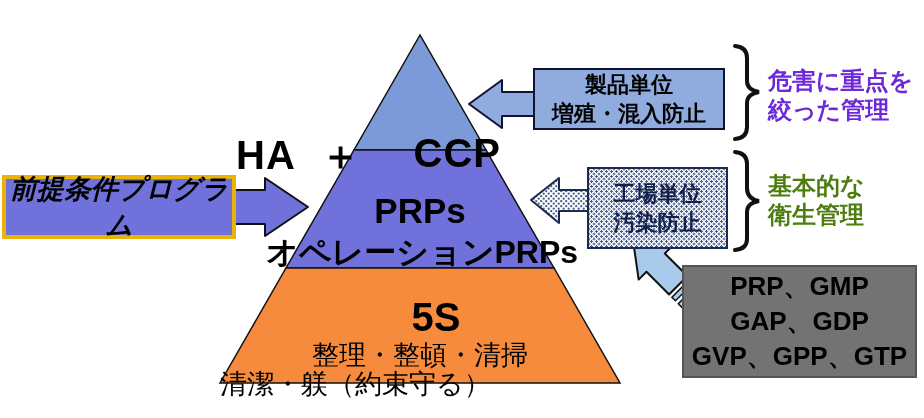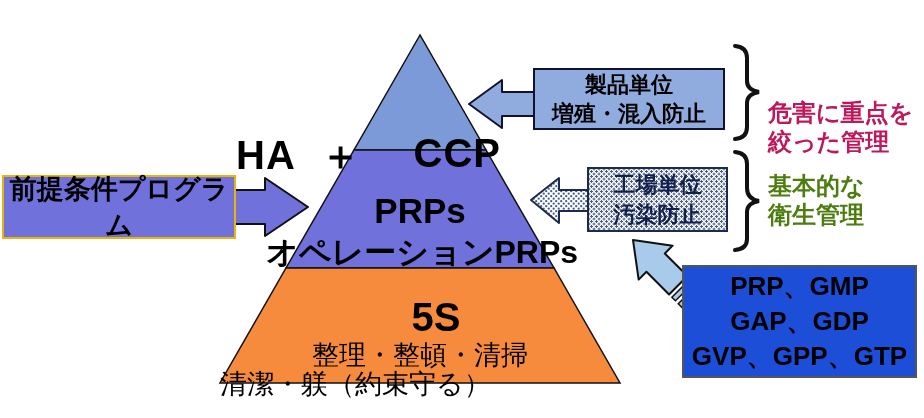--- a/index.html
+++ b/index.html
@@ -9,31 +9,31 @@
   .txt{position:absolute;white-space:nowrap;margin-top:24px;}
   .ha{left:236px;top:104px;font-size:40px;font-weight:bold;word-spacing:14px;letter-spacing:1px;}
   .ccp{left:369px;top:107px;width:132px;text-align:right;font-size:40px;font-weight:bold;letter-spacing:1px;}
   .prps1{left:286px;top:167px;width:268px;text-align:center;font-size:35px;font-weight:600;}
   .prps2{left:266px;top:207px;width:308px;text-align:left;font-size:32px;font-weight:600;}
   .s5{left:236px;top:271px;width:400px;text-align:center;font-size:40px;font-weight:bold;}
   .s5a{left:220px;top:313px;width:400px;text-align:center;font-size:27px;font-weight:normal;}
   .s5b{left:220px;top:342px;width:400px;font-size:27px;font-weight:normal;}
   .box{position:absolute;display:flex;flex-direction:column;align-items:center;justify-content:center;
        text-align:center;font-weight:bold;box-sizing:border-box;}
-  .left-box{left:2px;top:175px;width:234px;height:64px;border:2px solid #eab308;font-size:27px;}
+  .left-box{left:2px;top:175px;width:234px;height:64px;border:4px solid #eab308;font-size:27px;font-style:italic;}
   .product-box{left:533px;top:68px;width:192px;height:62px;border:2px solid #111133;font-size:22px;line-height:1.32;}
-  .factory-box{left:587px;top:167px;width:141px;height:65px;border:2px solid #1B2B50;font-size:22px;line-height:1.32;
+  .factory-box{left:587px;top:167px;width:141px;height:82px;border:2px solid #1B2B50;font-size:22px;line-height:1.32;
        color:#10204a;
        background-color:#ffffff;
        background-image:radial-gradient(circle,#4A5C8C 1.1px,transparent 1.25px),
                         radial-gradient(circle,#4A5C8C 1.1px,transparent 1.25px);
        background-size:5px 5px,5px 5px;background-position:0 0,2.5px 2.5px;align-items:center;}
   .prp-box{left:682px;top:265px;width:235px;height:113px;border:2px solid #555;font-size:26px;line-height:1.35;}
   .note{position:absolute;font-size:24px;font-weight:bold;line-height:1.22;}
-  .hazard{left:768px;top:66px;color:#be185d;margin-top:32px;}
+  .hazard{left:768px;top:66px;color:#6d28d9;}
   .basic{left:768px;top:171px;color:#4d7c0f;}
 </style>
 </head>
 <body>
 
 <div id="stage">
 
   <svg id="shapes" width="924" height="418" viewBox="0 0 924 418">
     <defs>
       <pattern id="dots" width="5" height="5" patternUnits="userSpaceOnUse">
@@ -78,21 +78,21 @@
   <div class="box product-box" style="background-color: rgb(144, 171, 222);">
     <div>製品単位</div>
     <div>増殖・混入防止</div>
   </div>
 
   <div class="box factory-box">
     <div>工場単位</div>
     <div>汚染防止</div>
   </div>
 
-  <div class="box prp-box" style="background-color: #1d4ed8;">
+  <div class="box prp-box" style="background-color: #737373;">
     <div>PRP、GMP</div>
     <div>GAP、GDP</div>
     <div>GVP、GPP、GTP</div>
   </div>
 
   <div class="note hazard">
     <div>危害に重点を</div>
     <div>絞った管理</div>
   </div>
   <div class="note basic">

